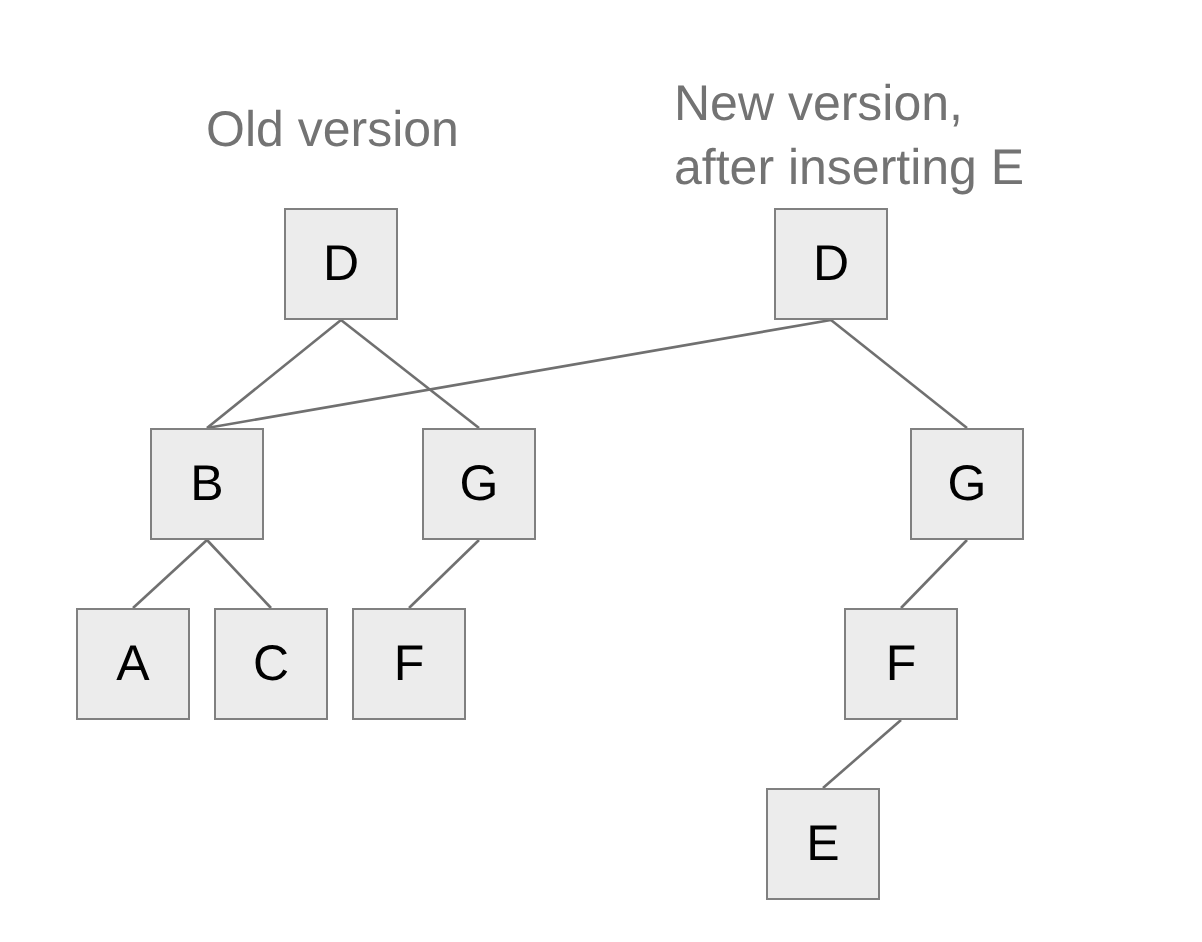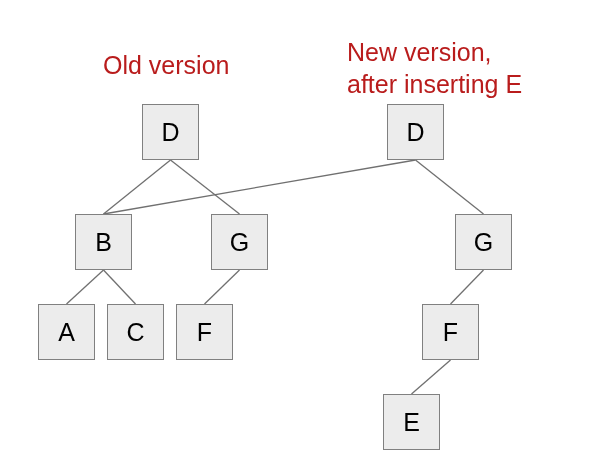--- a/index.html
+++ b/index.html
@@ -12,29 +12,29 @@
     position: relative;
     width: 601px;
     height: 471px;
     background: #ffffff;
     overflow: hidden;
   }
   .title {
     position: absolute;
     font-size: 25px;
     line-height: 32px;
-    color: #b91c1c;
+    color: #737373;
     white-space: pre-line;
   }
   .title-old {
     left: 103px;
     top: 49px;
   }
   .title-new {
-    left: 347px;
+    left: 337px;
     top: 36px;
   }
   .edges {
     position: absolute;
     left: 0;
     top: 0;
     width: 601px;
     height: 471px;
   }
   .nodes {

